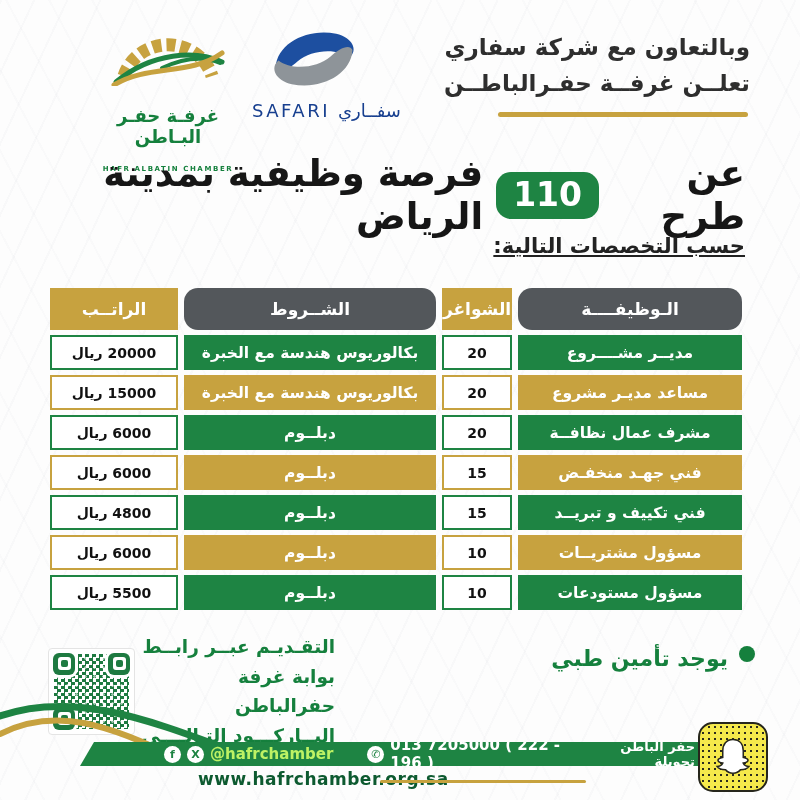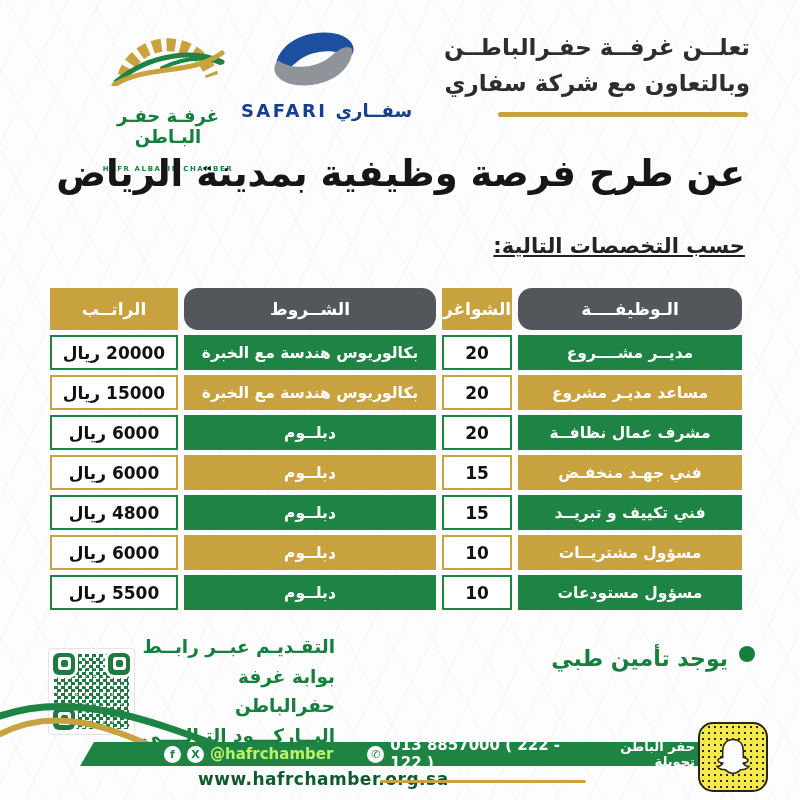--- a/index.html
+++ b/index.html
@@ -10,21 +10,21 @@
       repeating-linear-gradient(115deg, rgba(160,165,180,0.05) 0 2px, transparent 2px 30px),
       repeating-linear-gradient(62deg, rgba(160,165,180,0.04) 0 2px, transparent 2px 38px),
       #fdfdfd;
   }
   
   .chamber-logo{ position:absolute; left:92px; top:26px; width:152px; text-align:center; }
   .chamber-logo .ar{ font-size:18px; font-weight:bold; color:#15803D; margin-top:15px; }
   .chamber-logo .en{ font-size:7px; font-weight:bold; color:#15803D; letter-spacing:1.6px; margin-top:18px; }
   .safari-logo{ position:absolute; left:232px; top:22px; width:164px; text-align:center; }
   .safari-logo .txt{ display:flex; justify-content:center; align-items:baseline; gap:8px;
-    color:#173F8F; font-weight:bold; margin-top:0px;padding-left:25px; }
+    color:#173F8F; font-weight:normal; margin-top:0px;padding-left:25px; }
   .safari-logo .txt .en{ font-size:18px; letter-spacing:2.5px; }
   .safari-logo .txt .ar{ font-size:18px; }
   .announce{ position:absolute; right:50px; top:30px; width:310px; text-align:right;
     direction:rtl; font-size:23px; font-weight:bold; color:#2E2E2E; line-height:1.55; }
   .announce .bar{ width:250px; height:5px; background:#C7A23F; border-radius:3px; margin:11px 0 0 auto;
     margin-left:0; margin-right:2px; }
   
   .title{ position:absolute; right:55px; top:152px; left:40px; direction:rtl;
     display:flex; align-items:center; gap:13px; font-size:37px; font-weight:bold; color:#161616; }
   .title .count-badge{ background:#1E8443; color:#fff; font-size:33px; font-weight:bold;
@@ -35,21 +35,21 @@
   .jobs-table{ position:absolute; left:50px; top:288px; width:692px; direction:rtl;
     display:flex; flex-direction:column; gap:5px; }
   .tr{ display:grid; grid-template-columns:224px 70px 252px 128px; column-gap:6px; }
   .th-row{ height:42px; }
   .d-row{ height:35px; }
   .cell{ display:flex; align-items:center; justify-content:center; }
   .hcell{ color:#fff; font-weight:bold; font-size:17px; }
   .bg-dark{ background:#53575B;border-radius:14px; }
   .bg-gold{ background:#C7A23F; }
   .solid{ color:#fff; font-weight:bold; font-size:15.5px; }
-  .box{ background:#fff; color:#111; font-weight:bold; font-size:17px; direction:rtl; }
+  .box{ background:#fff; color:#111; font-weight:bold; font-size:14px; direction:rtl; }
   .row-green .solid{ background:#1E8443; }
   .row-green .box{ border:2px solid #1E8443; }
   .row-gold .solid{ background:#C7A23F; }
   .row-gold .box{ border:2px solid #C7A23F; }
   
   .apply{ position:absolute; left:48px; top:632px; display:flex; align-items:center; }
   .qr{ position:relative; width:87px; height:87px; background:#fff; border:1px solid #e4e4e4;
     border-radius:4px; padding:5px; }
   .qr-grid{ position:absolute; inset:5px;
     background:
@@ -111,27 +111,28 @@
       <path d="M28,62 C30,28 72,8 110,16 C132,21 140,38 128,48 C112,35 76,37 58,53 C46,64 32,71 28,62 Z" fill="#1D4FA0"></path>
       <path d="M132,38 C130,72 88,92 50,84 C28,79 20,62 32,52 C48,65 84,63 102,47 C114,36 128,29 132,38 Z" fill="#8E9499"></path>
     </svg>
     <div class="txt">
       <span class="en">SAFARI</span>
       <span class="ar">سفــاري</span>
     </div>
   </div>
 
   <div class="announce">
+    <div>وبالتعاون مع شركة سفاري</div>
     <div>تعلــن غرفــة حفـرالباطــن</div>
-    <div>وبالتعاون مع شركة سفاري</div>
     <div class="bar"></div>
   </div>
 
   <div class="title">
     <span>عن طرح</span>
+    <span class="count-badge">110</span>
     <span>فرصة وظيفية بمدينة الرياض</span>
   </div>
   <div class="subtitle">حسب التخصصات التالية:</div>
 
   <div class="jobs-table">
     <div class="tr th-row">
       <div class="cell hcell bg-dark">الـوظيفــــة</div>
       <div class="cell hcell bg-gold">الشواغر</div>
       <div class="cell hcell bg-dark">الشــروط</div>
       <div class="cell hcell bg-gold">الراتــب</div>
@@ -203,21 +204,21 @@
   <svg class="curves" width="310" height="84" viewBox="0 0 310 84">
     <path d="M0,42 C55,14 110,32 185,70" fill="none" stroke="#C7A23F" stroke-width="6" stroke-linecap="round"></path>
     <path d="M0,24 C70,0 140,24 230,58" fill="none" stroke="#1E8443" stroke-width="7" stroke-linecap="round"></path>
   </svg>
 
   <div class="footer-bar">
     <span class="soc">f</span>
     <span class="soc">X</span>
     <span class="handle">@hafrchamber</span>
     <span class="soc">✆</span>
-    <span class="phone-num">013 8857000 ( 222 - 122 )</span>
+    <span class="phone-num">013 7205000 ( 222 - 196 )</span>
     <span class="phone-loc">حفر الباطن  تحويلة</span>
   </div>
 
   <div class="website">www.hafrchamber.org.sa</div>
   <div class="gold-line"></div>
 
   <div class="snapcode">
     <svg width="38" height="42" viewBox="0 0 40 44">
       <path d="M20 3.5 C13 3.5 9.2 8.5 9.2 15.5 L9.2 22.5 C7.2 23 4.2 23.6 4.2 25.4 C4.2 26.9 6.7 27.9 9.2 28.4 C8.2 30.4 5.7 31.9 3.2 31.9 C4.7 34.4 9.2 35.4 12.2 35.4 C13.7 37.4 16.2 39 20 39 C23.8 39 26.3 37.4 27.8 35.4 C30.8 35.4 35.3 34.4 36.8 31.9 C34.3 31.9 31.8 30.4 30.8 28.4 C33.3 27.9 35.8 26.9 35.8 25.4 C35.8 23.6 32.8 23 30.8 22.5 L30.8 15.5 C30.8 8.5 27 3.5 20 3.5 Z" fill="#ffffff" stroke="#26261c" stroke-width="1.6"></path>
     </svg>

